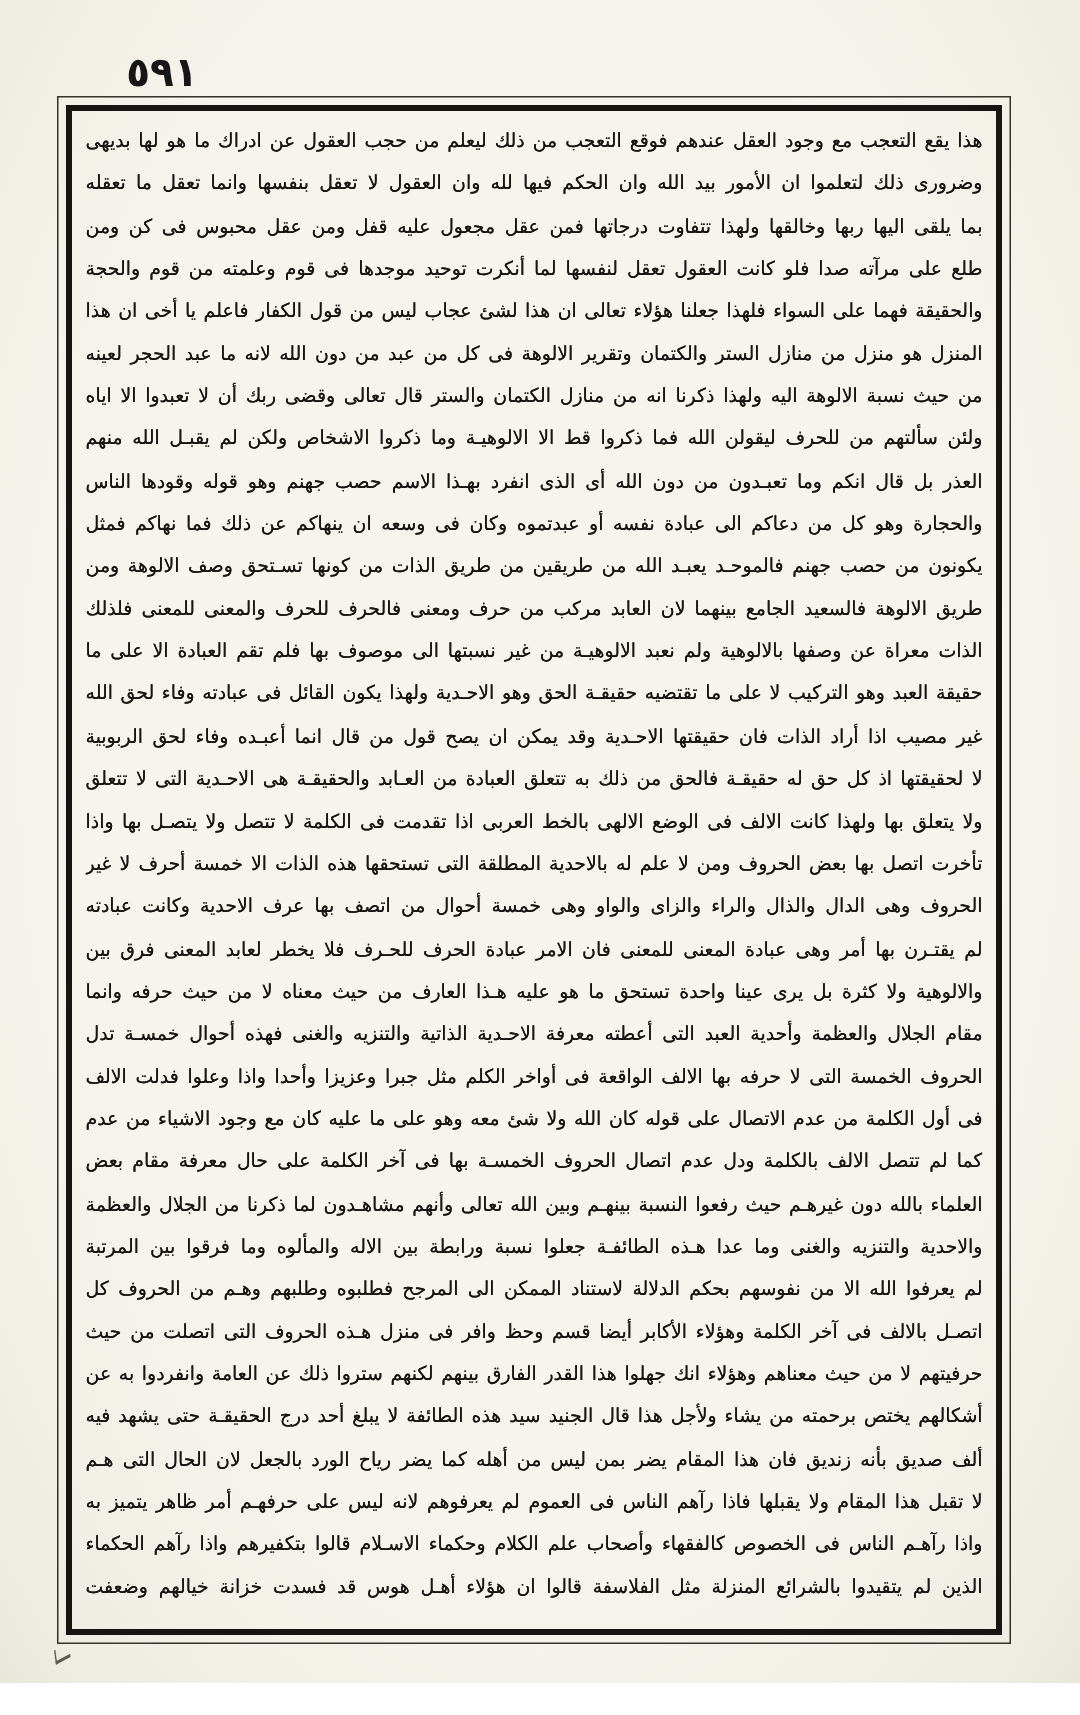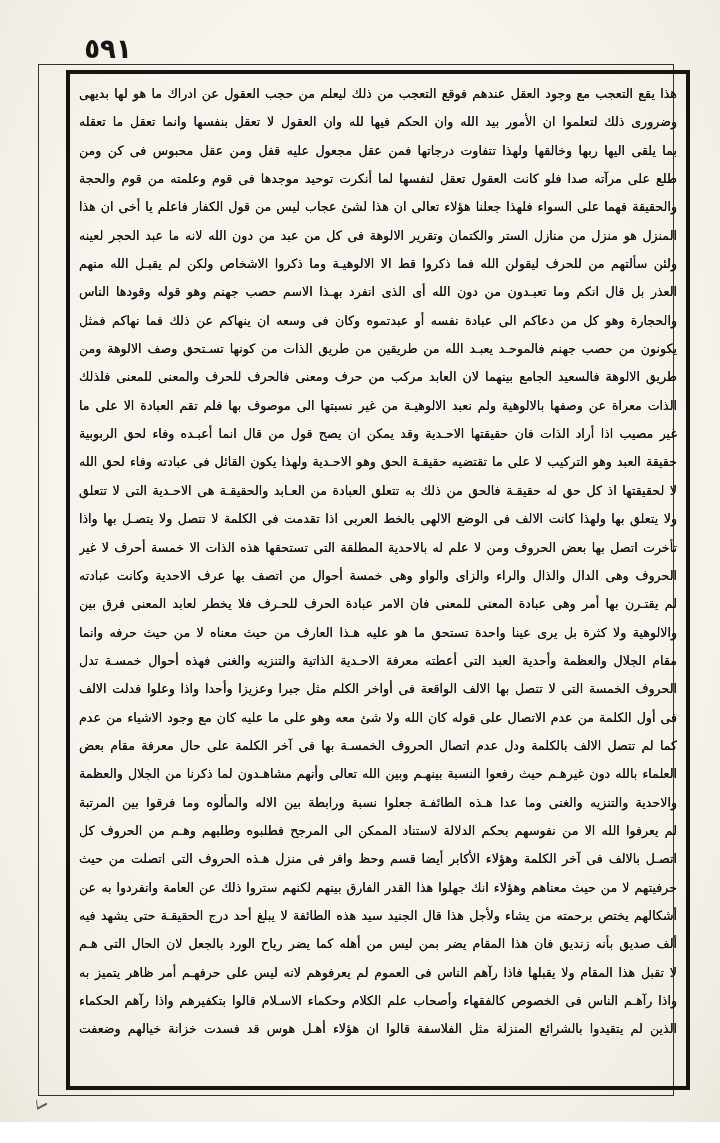--- a/index.html
+++ b/index.html
@@ -29,21 +29,20 @@
     width:636px;height:1032px;
     border:1.5px solid #35312b;
     box-sizing:border-box;
     padding:5px;
   }
   .frame-inner{
     width:100%;height:100%;
     border:4px solid #171512;
     box-sizing:border-box;
     padding:6px 9px 4px 9px;
-    margin-left:22px;
   }
   .text-block{
     direction:rtl;
     width:100%;height:100%;
     overflow:hidden;
   }
   .line{
     height:28.35px;
     line-height:28.35px;
     font-size:12.6px;
@@ -75,36 +74,37 @@
 
   <div class="frame-outer">
     <div class="frame-inner">
       <div class="text-block">
           <div class="line">هذا يقع التعجب مع وجود العقل عندهم فوقع التعجب من ذلك ليعلم من حجب العقول عن ادراك ما هو لها بديهى</div>
           <div class="line">وضرورى ذلك لتعلموا ان الأمور بيد الله وان الحكم فيها لله وان العقول لا تعقل بنفسها وانما تعقل ما تعقله</div>
           <div class="line">بما يلقى اليها ربها وخالقها ولهذا تتفاوت درجاتها فمن عقل مجعول عليه قفل ومن عقل محبوس فى كن ومن عقل</div>
           <div class="line">طلع على مرآته صدا فلو كانت العقول تعقل لنفسها لما أنكرت توحيد موجدها فى قوم وعلمته من قوم والحجة</div>
           <div class="line">والحقيقة فهما على السواء فلهذا جعلنا هؤلاء تعالى ان هذا لشئ عجاب ليس من قول الكفار فاعلم يا أخى ان هذا</div>
           <div class="line">المنزل هو منزل من منازل الستر والكتمان وتقرير الالوهة فى كل من عبد من دون الله لانه ما عبد الحجر لعينه وانما عبد</div>
+          <div class="line">من حيث نسبة الالوهة اليه ولهذا ذكرنا انه من منازل الكتمان والستر قال تعالى وقضى ربك أن لا تعبدوا الا اياه</div>
           <div class="line">ولئن سألتهم من للحرف ليقولن الله فما ذكروا قط الا الالوهيـة وما ذكروا الاشخاص ولكن لم يقبـل الله منهم</div>
           <div class="line">العذر بل قال انكم وما تعبـدون من دون الله أى الذى انفرد بهـذا الاسم حصب جهنم وهو قوله وقودها الناس</div>
           <div class="line">والحجارة وهو كل من دعاكم الى عبادة نفسه أو عبدتموه وكان فى وسعه ان ينهاكم عن ذلك فما نهاكم فمثل هؤلاء</div>
           <div class="line">يكونون من حصب جهنم فالموحـد يعبـد الله من طريقين من طريق الذات من كونها تسـتحق وصف الالوهة ومن</div>
           <div class="line">طريق الالوهة فالسعيد الجامع بينهما لان العابد مركب من حرف ومعنى فالحرف للحرف والمعنى للمعنى فلذلك لم نعبـد</div>
           <div class="line">الذات معراة عن وصفها بالالوهية ولم نعبد الالوهيـة من غير نسبتها الى موصوف بها فلم تقم العبادة الا على ما تقتضيه</div>
+          <div class="line">حقيقة العبد وهو التركيب لا على ما تقتضيه حقيقـة الحق وهو الاحـدية ولهذا يكون القائل فى عبادته وفاء لحق الله</div>
           <div class="line">غير مصيب اذا أراد الذات فان حقيقتها الاحـدية وقد يمكن ان يصح قول من قال انما أعبـده وفاء لحق الربوبية</div>
-          <div class="line">حقيقة العبد وهو التركيب لا على ما تقتضيه حقيقـة الحق وهو الاحـدية ولهذا يكون القائل فى عبادته وفاء لحق الله</div>
           <div class="line">لا لحقيقتها اذ كل حق له حقيقـة فالحق من ذلك به تتعلق العبادة من العـابد والحقيقـة هى الاحـدية التى لا تتعلق</div>
           <div class="line">ولا يتعلق بها ولهذا كانت الالف فى الوضع الالهى بالخط العربى اذا تقدمت فى الكلمة لا تتصل ولا يتصـل بها واذا</div>
           <div class="line">تأخرت اتصل بها بعض الحروف ومن لا علم له بالاحدية المطلقة التى تستحقها هذه الذات الا خمسة أحرف لا غير من جميع</div>
           <div class="line">الحروف وهى الدال والذال والراء والزاى والواو وهى خمسة أحوال من اتصف بها عرف الاحدية وكانت عبادته ذاتيـة</div>
           <div class="line">لم يقتـرن بها أمر وهى عبادة المعنى للمعنى فان الامر عبادة الحرف للحـرف فلا يخطر لعابد المعنى فرق بين الذات</div>
           <div class="line">والالوهية ولا كثرة بل يرى عينا واحدة تستحق ما هو عليه هـذا العارف من حيث معناه لا من حيث حرفه وانما</div>
           <div class="line">مقام الجلال والعظمة وأحدية العبد التى أعطته معرفة الاحـدية الذاتية والتنزيه والغنى فهذه أحوال خمسـة تدل عليها</div>
-          <div class="line">الحروف الخمسة التى لا تتصل بها الالف الواقعة فى أواخر الكلم مثل جبرا وعزيزا وأحدا واذا وعلوا فدلت الالف</div>
+          <div class="line">الحروف الخمسة التى لا حرفه بها الالف الواقعة فى أواخر الكلم مثل جبرا وعزيزا وأحدا واذا وعلوا فدلت الالف</div>
           <div class="line">فى أول الكلمة من عدم الاتصال على قوله كان الله ولا شئ معه وهو على ما عليه كان مع وجود الاشياء من عدم الاتصال</div>
           <div class="line">كما لم تتصل الالف بالكلمة ودل عدم اتصال الحروف الخمسـة بها فى آخر الكلمة على حال معرفة مقام بعض العباد من</div>
           <div class="line">العلماء بالله دون غيرهـم حيث رفعوا النسبة بينهـم وبين الله تعالى وأنهم مشاهـدون لما ذكرنا من الجلال والعظمة</div>
           <div class="line">والاحدية والتنزيه والغنى وما عدا هـذه الطائفـة جعلوا نسبة ورابطة بين الاله والمألوه وما فرقوا بين المرتبة والذات لما</div>
           <div class="line">لم يعرفوا الله الا من نفوسهم بحكم الدلالة لاستناد الممكن الى المرجح فطلبوه وطلبهم وهـم من الحروف كل حرف</div>
           <div class="line">اتصـل بالالف فى آخر الكلمة وهؤلاء الأكابر أيضا قسم وحظ وافر فى منزل هـذه الحروف التى اتصلت من حيث</div>
           <div class="line">حرفيتهم لا من حيث معناهم وهؤلاء انك جهلوا هذا القدر الفارق بينهم لكنهم ستروا ذلك عن العامة وانفردوا به عن</div>
           <div class="line">أشكالهم يختص برحمته من يشاء ولأجل هذا قال الجنيد سيد هذه الطائفة لا يبلغ أحد درج الحقيقـة حتى يشهد فيه</div>
           <div class="line">ألف صديق بأنه زنديق فان هذا المقام يضر بمن ليس من أهله كما يضر رياح الورد بالجعل لان الحال التى هـم عليها</div>
           <div class="line">لا تقبل هذا المقام ولا يقبلها فاذا رآهم الناس فى العموم لم يعرفوهم لانه ليس على حرفهـم أمر ظاهر يتميز به عن العامة</div>

